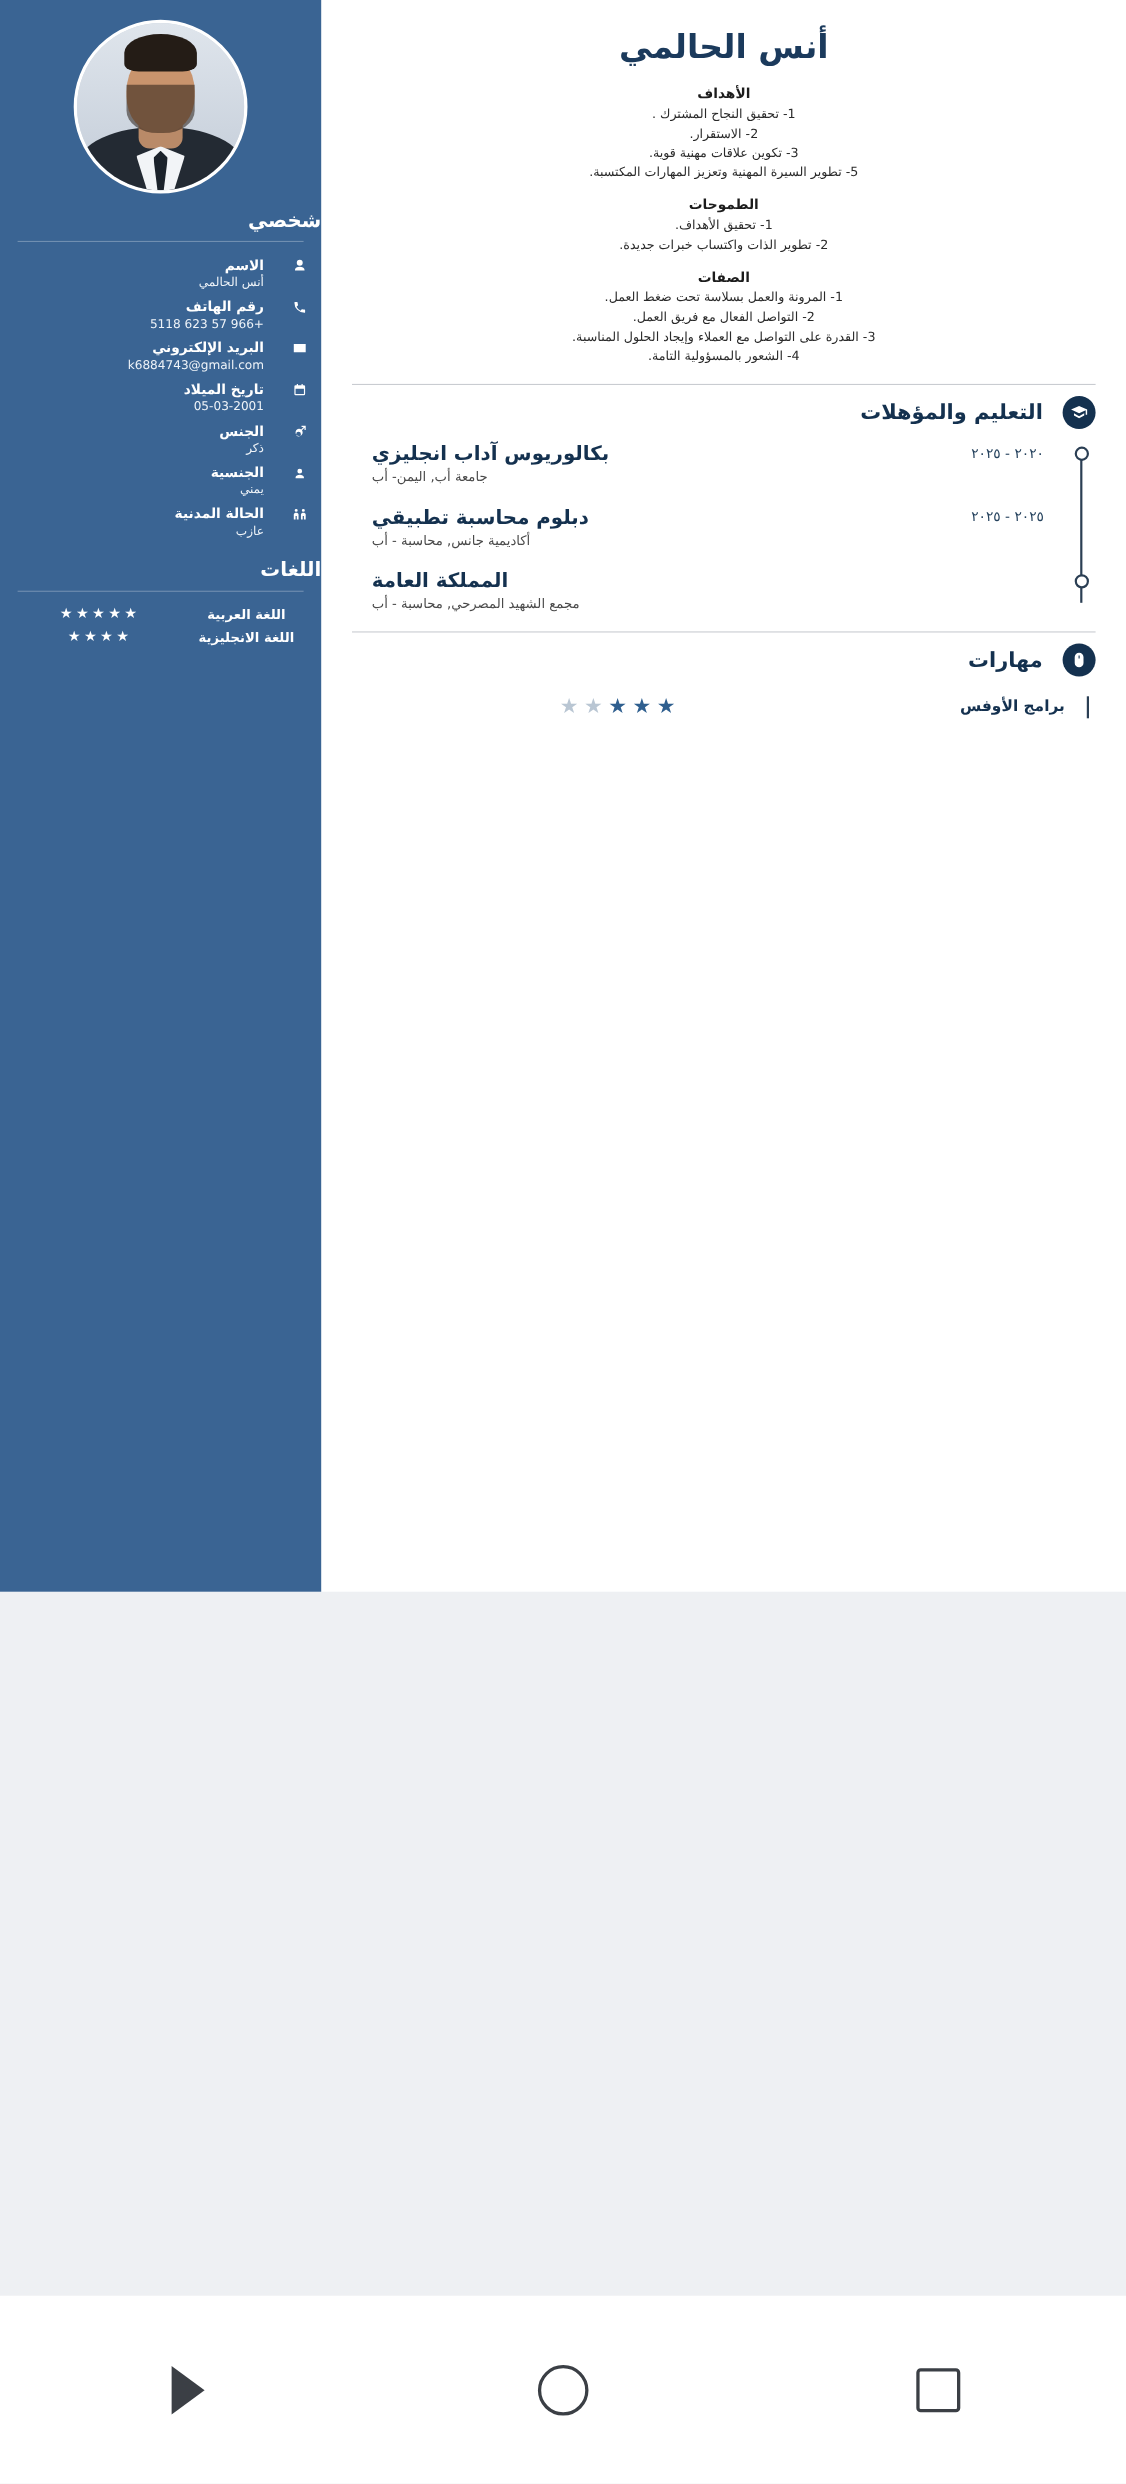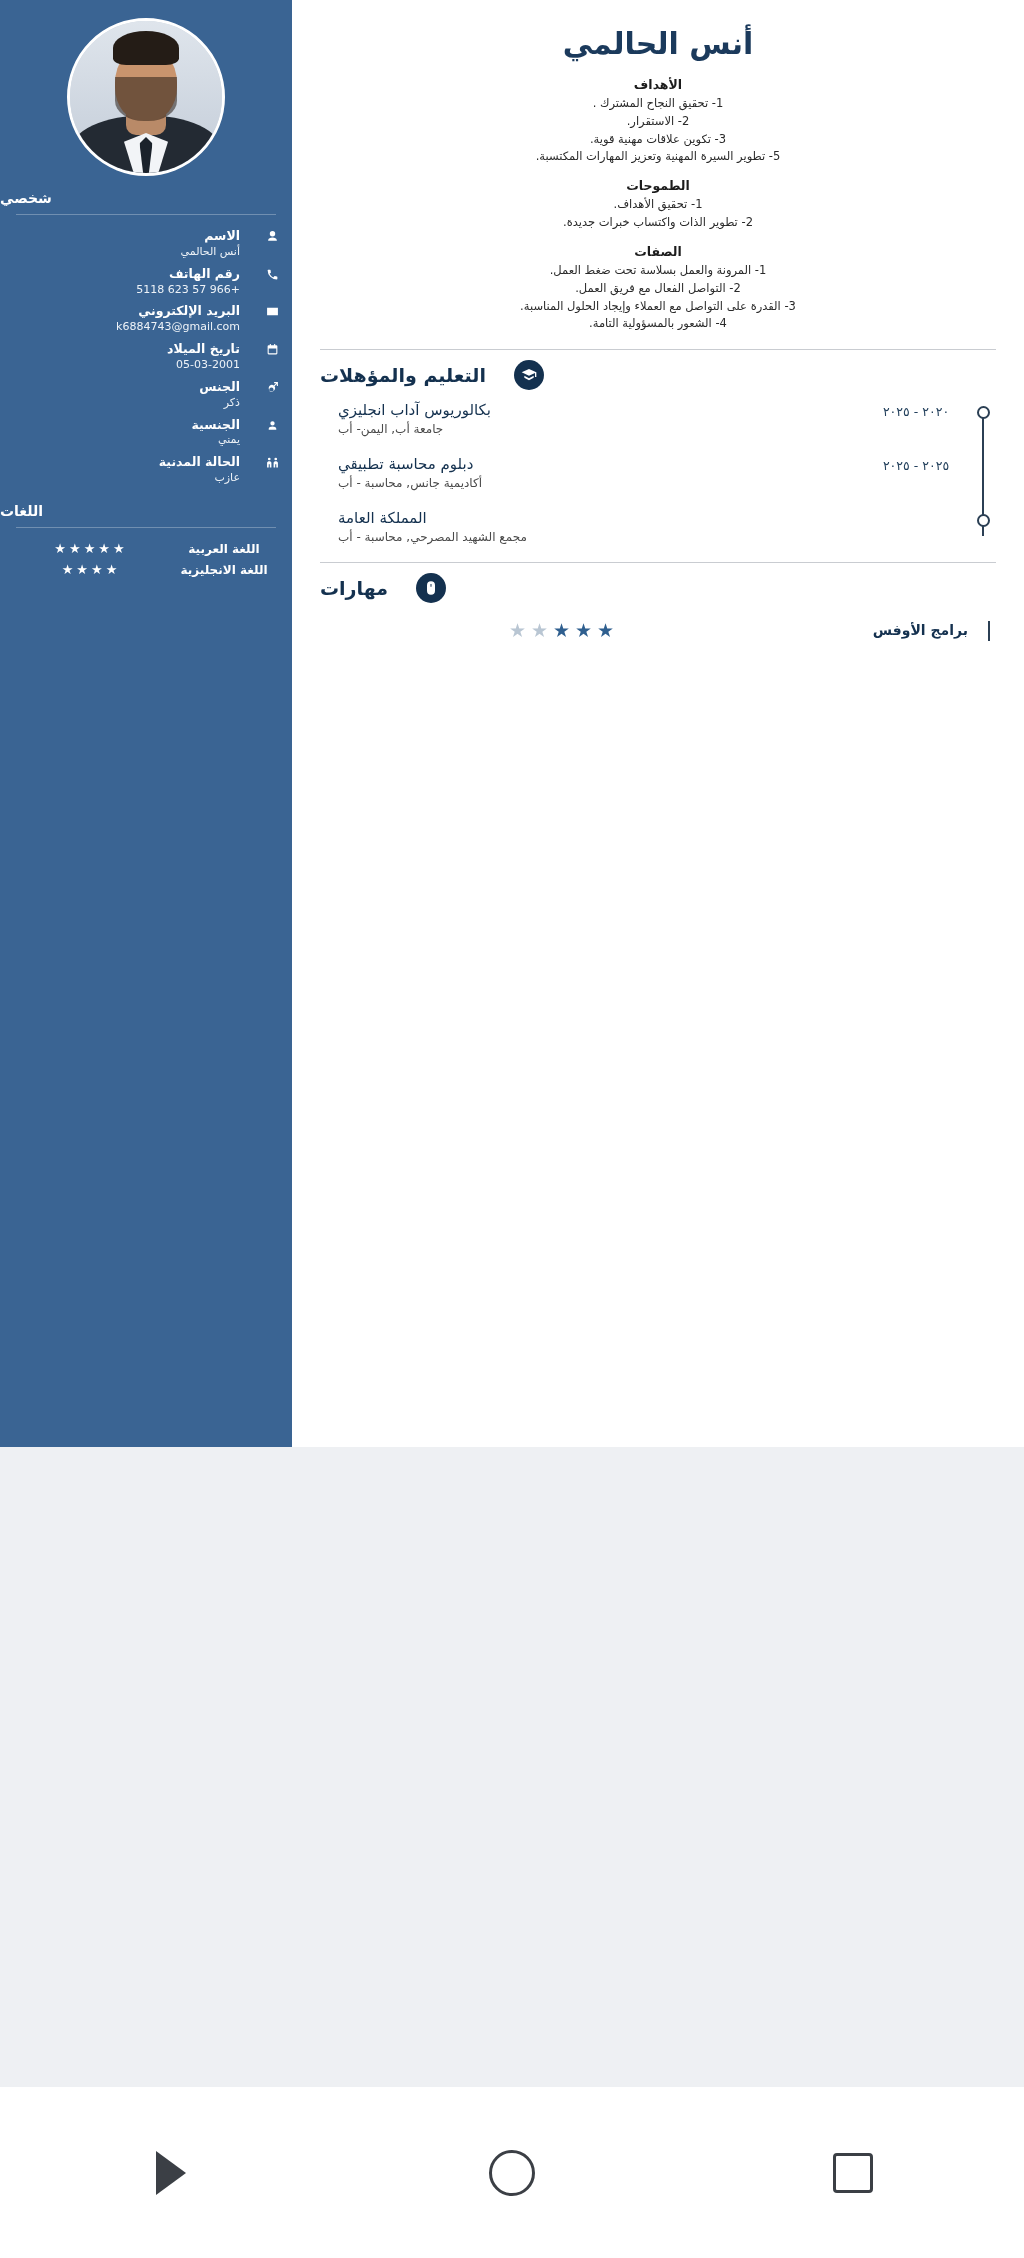--- a/index.html
+++ b/index.html
@@ -121,22 +121,22 @@
     bottom: 52px;
     left: 50%;
     transform: translateX(-50%);
     width: 62px;
     height: 44px;
     background: rgba(40,30,22,.55);
     border-radius: 0 0 46% 46%;
   }
 
   .side-section-title {
-    text-align: left;
-    font-size: 14px;
+    text-align: right;
+    font-size: 18px;
     font-weight: bold;
     letter-spacing: .5px;
     margin: 14px 0 8px 0;
   }
   .side-divider {
     height: 1px;
     background: rgba(255,255,255,.28);
     margin: 4px 16px 10px 16px;
   }
 
@@ -229,22 +229,22 @@
   .hr {
     height: 1px;
     background: #c9ccd1;
     margin: 16px 0 10px 0;
   }
 
   .section-head {
     display: flex;
     flex-direction: row;
     align-items: center;
-    justify-content: flex-end;
-    gap: 28px;
+    justify-content: flex-start;
+    gap: 18px;
     margin: 6px 0 10px 0;
   }
   .section-head h2 {
     font-size: 19px;
     font-weight: bold;
     margin: 0;
     color: #14314f;
   }
   .sec-icon {
     width: 30px;
@@ -299,22 +299,22 @@
     text-align: center;
     padding-top: 4px;
     letter-spacing: .5px;
   }
   .edu-body {
     flex: 1;
     text-align: left;
     padding-left: 18px;
   }
   .edu-deg {
-    font-size: 15px;
-    font-weight: normal;
+    font-size: 18px;
+    font-weight: bold;
     color: #14314f;
     line-height: 1.4;
   }
   .edu-school {
     font-size: 12px;
     color: #4a4a4a;
     line-height: 1.4;
   }
 
   

